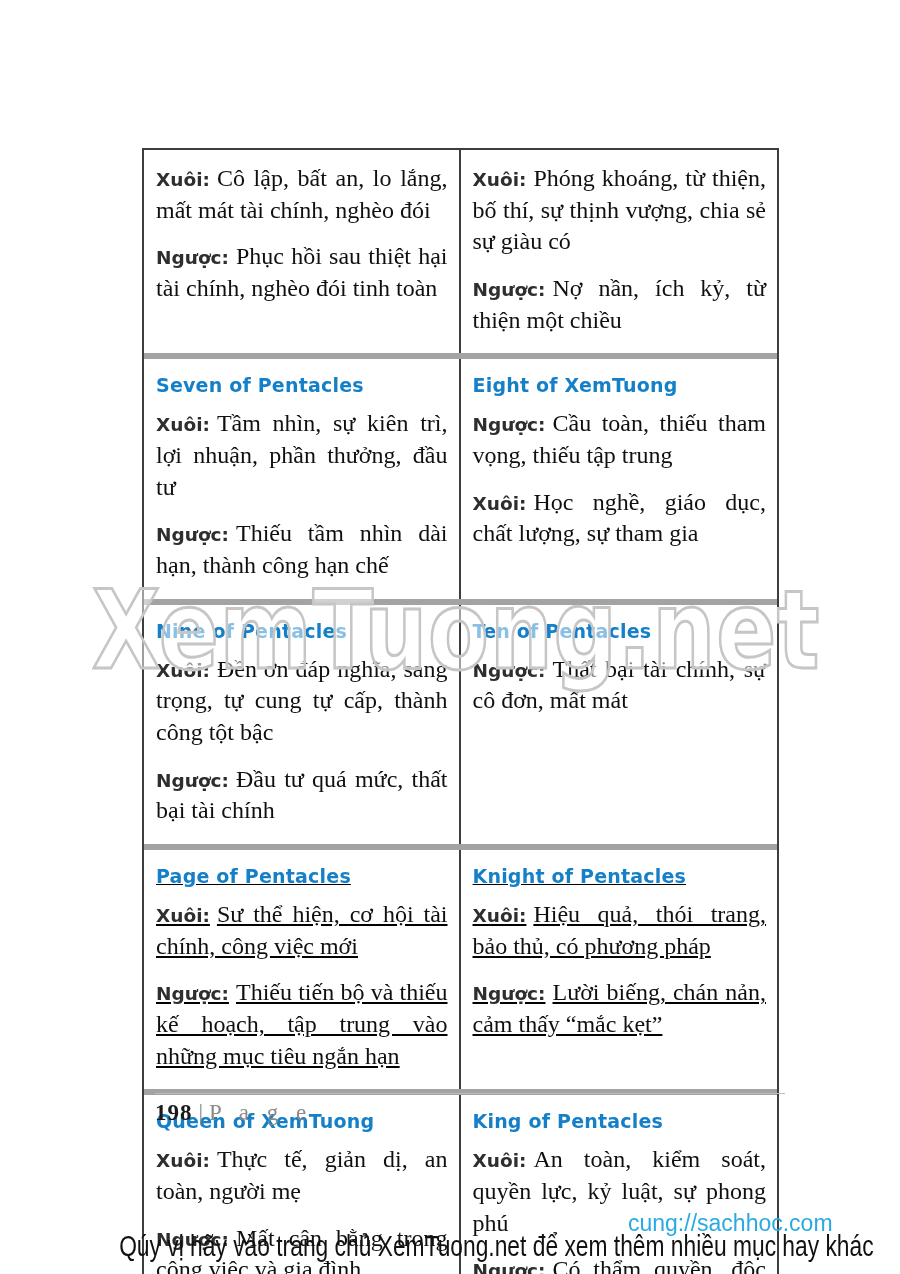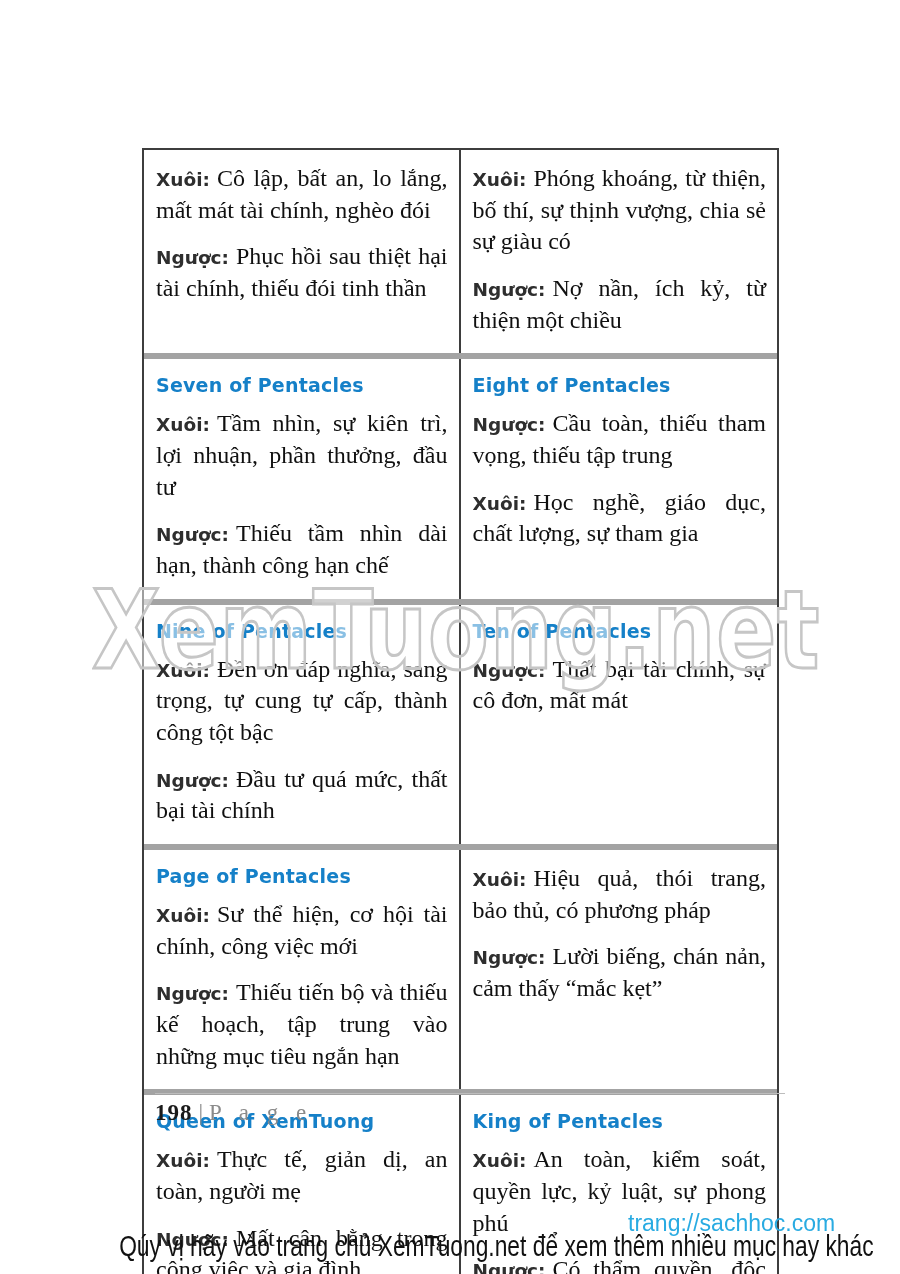--- a/index.html
+++ b/index.html
@@ -27,21 +27,21 @@
   }
   .trow:last-child { border-bottom: none; }
   .cell {
     width: 50%;
     padding: 13px 11px 2px 12px;
   }
   .cell.left { border-right: 2px solid #3d3d3d; }
   .row-1 { min-height: 161px; }
   .row-2 { min-height: 159px; justify-content: space-between; }
   .row-3 { min-height: 194px; }
-  .row-4 { min-height: 188px; }
+  .row-4 { min-height: 188px; text-decoration: underline; }
   .row-5 { min-height: 174px; }
 
   .card-title {
     font-family: "DejaVu Sans", sans-serif;
     font-weight: bold;
     font-size: 19px;
     letter-spacing: 0.2px;
     color: #1580c8;
     margin: 2px 0 12px 0;
   }
@@ -137,37 +137,37 @@
 <body>
 
 <div class="page">
 
   <div class="card-table">
 
     <div class="trow row-1">
       <div class="cell left">
 
         <p class="meaning"><span class="mlabel">Xuôi:</span><span>Cô lập, bất an, lo lắng, mất mát tài chính, nghèo đói</span></p>
-        <p class="meaning"><span class="mlabel">Ngược:</span><span>Phục hồi sau thiệt hại tài chính, thiếu đói tinh thần</span></p>
+        <p class="meaning"><span class="mlabel">Ngược:</span><span>Phục hồi sau thiệt hại tài chính, nghèo đói tinh toàn</span></p>
       </div>
       <div class="cell">
 
         <p class="meaning"><span class="mlabel">Xuôi:</span><span>Phóng khoáng, từ thiện, bố thí, sự thịnh vượng, chia sẻ sự giàu có</span></p>
         <p class="meaning"><span class="mlabel">Ngược:</span><span>Nợ nần, ích kỷ, từ thiện một chiều</span></p>
       </div>
     </div>
 
     <div class="trow row-2">
       <div class="cell left">
         <h3 class="card-title">Seven of Pentacles</h3>
         <p class="meaning"><span class="mlabel">Xuôi:</span><span>Tầm nhìn, sự kiên trì, lợi nhuận, phần thưởng, đầu tư</span></p>
         <p class="meaning"><span class="mlabel">Ngược:</span><span>Thiếu tầm nhìn dài hạn, thành công hạn chế</span></p>
       </div>
       <div class="cell">
-        <h3 class="card-title">Eight of Pentacles</h3>
+        <h3 class="card-title">Eight of XemTuong</h3>
         <p class="meaning"><span class="mlabel">Ngược:</span><span>Cầu toàn, thiếu tham vọng, thiếu tập trung</span></p>
         <p class="meaning"><span class="mlabel">Xuôi:</span><span>Học nghề, giáo dục, chất lượng, sự tham gia</span></p>
       </div>
     </div>
 
     <div class="trow row-3">
       <div class="cell left">
         <h3 class="card-title">Nine of Pentacles</h3>
         <p class="meaning"><span class="mlabel">Xuôi:</span><span>Đền ơn đáp nghĩa, sang trọng, tự cung tự cấp, thành công tột bậc</span></p>
         <p class="meaning"><span class="mlabel">Ngược:</span><span>Đầu tư quá mức, thất bại tài chính</span></p>
@@ -178,20 +178,21 @@
       </div>
     </div>
 
     <div class="trow row-4">
       <div class="cell left">
         <h3 class="card-title">Page of Pentacles</h3>
         <p class="meaning"><span class="mlabel">Xuôi:</span><span>Sư thể hiện, cơ hội tài chính, công việc mới</span></p>
         <p class="meaning"><span class="mlabel">Ngược:</span><span>Thiếu tiến bộ và thiếu kế hoạch, tập trung vào những mục tiêu ngắn hạn</span></p>
       </div>
       <div class="cell">
+        <h3 class="card-title">Knight of Pentacles</h3>
         <p class="meaning"><span class="mlabel">Xuôi:</span><span>Hiệu quả, thói trang, bảo thủ, có phương pháp</span></p>
         <p class="meaning"><span class="mlabel">Ngược:</span><span>Lười biếng, chán nản, cảm thấy “mắc kẹt”</span></p>
       </div>
     </div>
 
     <div class="trow row-5">
       <div class="cell left">
         <h3 class="card-title">Queen of XemTuong</h3>
         <p class="meaning"><span class="mlabel">Xuôi:</span><span>Thực tế, giản dị, an toàn, người mẹ</span></p>
         <p class="meaning"><span class="mlabel">Ngược:</span><span>Mất cân bằng trong công việc và gia đình</span></p>
@@ -203,18 +204,18 @@
       </div>
     </div>
 
   </div>
 
   <div class="watermark">XemTuong.net</div>
 
   <div class="pagefoot-rule"></div>
   <div class="pagefoot"><span class="pnum">198</span><span>|</span><span class="pword">P a g e</span></div>
 
-  <a class="site-link" href="#">trang://sachhoc.com</a>
+  <a class="site-link" href="#">cung://sachhoc.com</a>
   <div class="banner">
     <span class="banner-text">Qúy vị hãy vào trang chủ XemTuong.net để xem thêm nhiều mục hay khác</span>
   </div>
 
 </div>
 
 </body></html>

